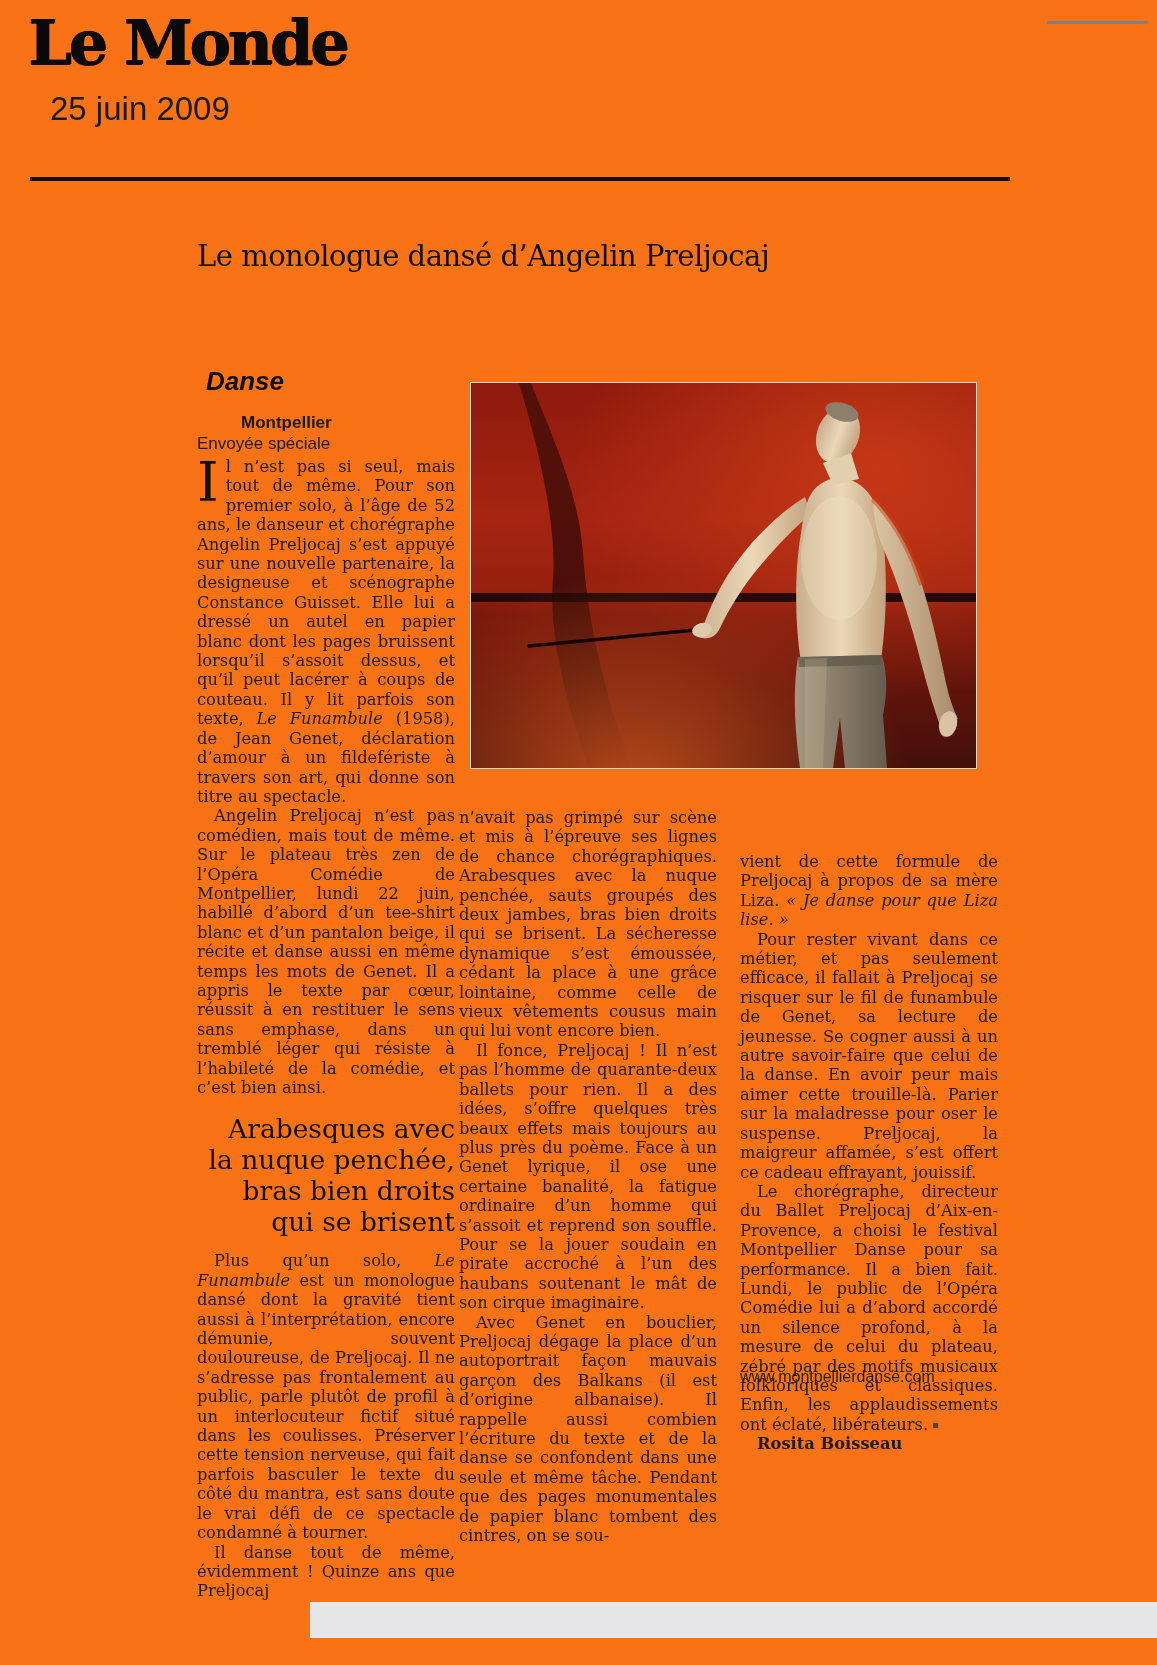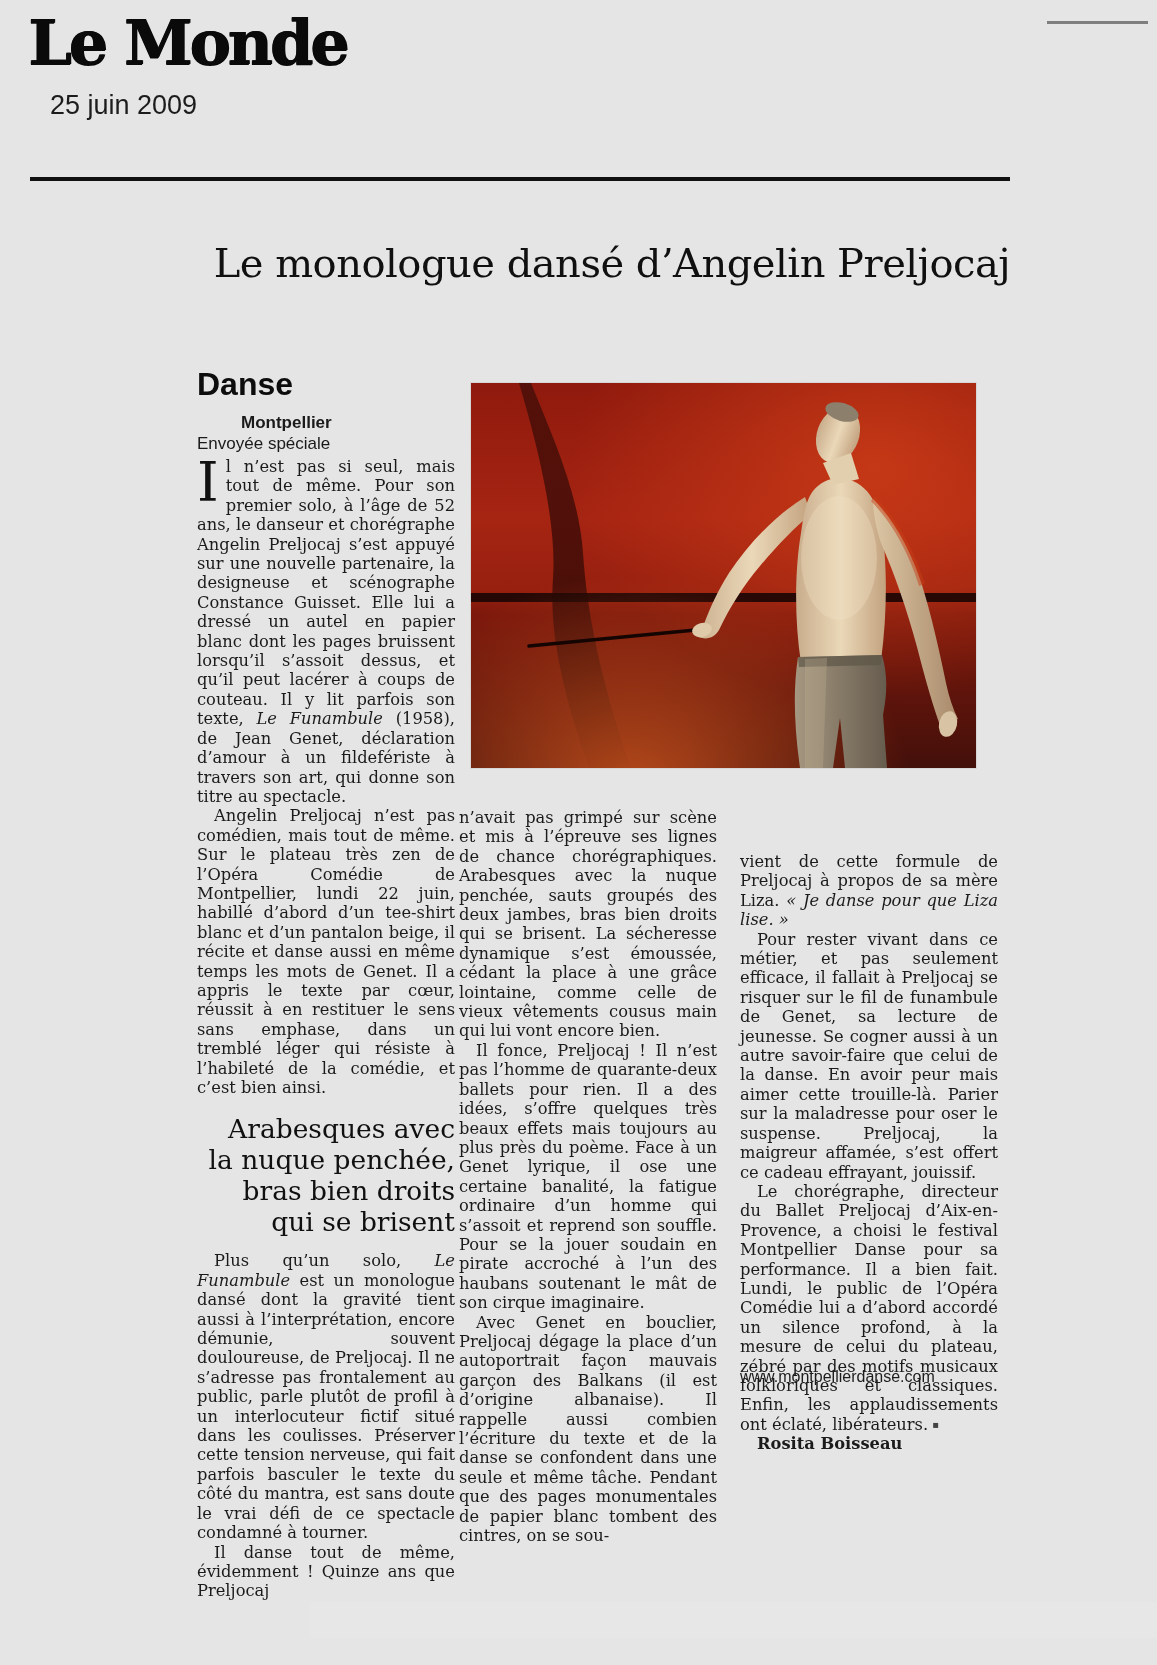--- a/index.html
+++ b/index.html
@@ -1,45 +1,45 @@
 <!DOCTYPE html>
 <html lang="fr"><head>
 <meta charset="utf-8">
 <style>
   html,body { margin:0; padding:0; background:#ffffff; }
   .page {
-    position:relative; width:1157px; height:1665px; background:#e5e5e5;
+    position:relative; width:1157px; height:1665px; background:#f97316;
     font-family:"DejaVu Serif", serif; color:#141414; overflow:hidden;
   }
   
   .logo {
     position:absolute; left:28px; top:6px;
     font-family:"DejaVu Serif", serif; font-weight:bold;
     font-size:62px; letter-spacing:-3px; color:#0a0a0a;
     text-shadow:1px 0 0 #0a0a0a, 0 1px 0 #0a0a0a;
   }
   .date {
     position:absolute; left:50px; top:90px;
-    font-family:"Liberation Sans", sans-serif; font-size:27px; color:#1c1c1c;
+    font-family:"Liberation Sans", sans-serif; font-size:33px; color:#1c1c1c;
   }
   .rule-top-right { position:absolute; left:1047px; top:21px; width:101px; height:3px; background:#7f7f7f; }
   .rule-main { position:absolute; left:30px; top:177px; width:980px; height:4px; background:#111; }
 
   
   .title {
-    position:absolute; left:197px; top:240px; width:830px;
-    font-size:40px; line-height:46px; letter-spacing:-0.5px; white-space:nowrap; color:#101010;text-align:center;
+    position:absolute; left:197px; top:233px; width:830px;
+    font-size:29px; line-height:46px; letter-spacing:-0.5px; white-space:nowrap; color:#101010;
   }
   .subtitle {
     position:absolute; left:197px; top:293px; width:800px;
     font-size:26px; line-height:30px; color:#101010; white-space:nowrap;
   }
   .section {
-    position:absolute; left:197px; top:366px;
-    font-family:"Liberation Sans", sans-serif; font-weight:bold; font-size:32px; color:#0d0d0d;
+    position:absolute; left:206px; top:366px;
+    font-family:"Liberation Sans", sans-serif; font-weight:bold; font-size:26px; color:#0d0d0d;font-style:italic;
   }
   .dateline { position:absolute; left:197px; top:412px; font-family:"Liberation Sans", sans-serif; font-size:17px; line-height:21px; color:#1a1a1a; }
   .dateline .loc { font-weight:bold;margin-left:44px; }
 
   
   .col {
     position:absolute; width:258px; font-size:16.3px; line-height:19.4px;
     text-align:justify; color:#1b1b1b;
   }
   .col p { margin:0; text-indent:17px; }

